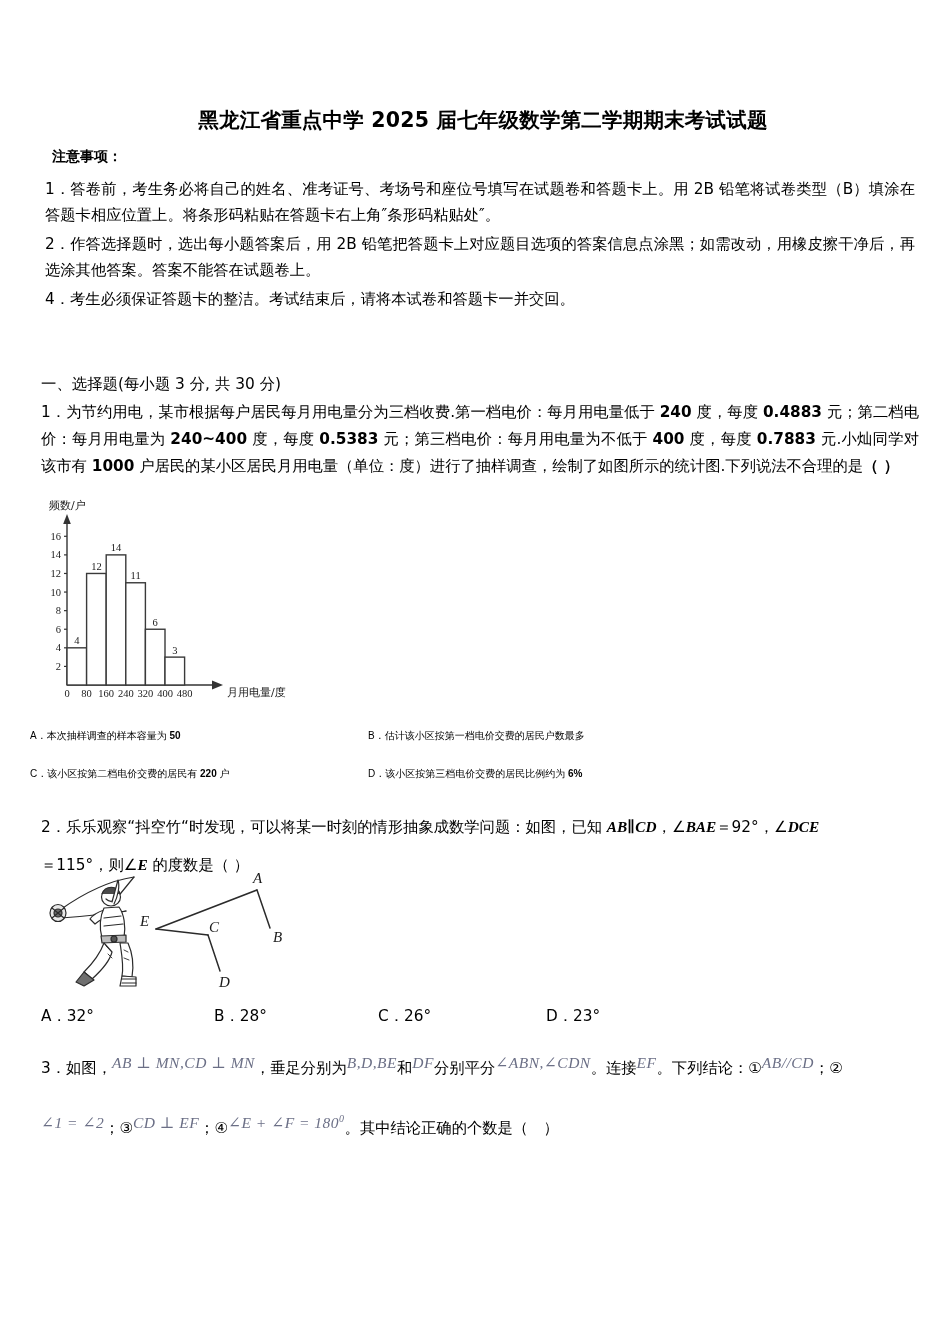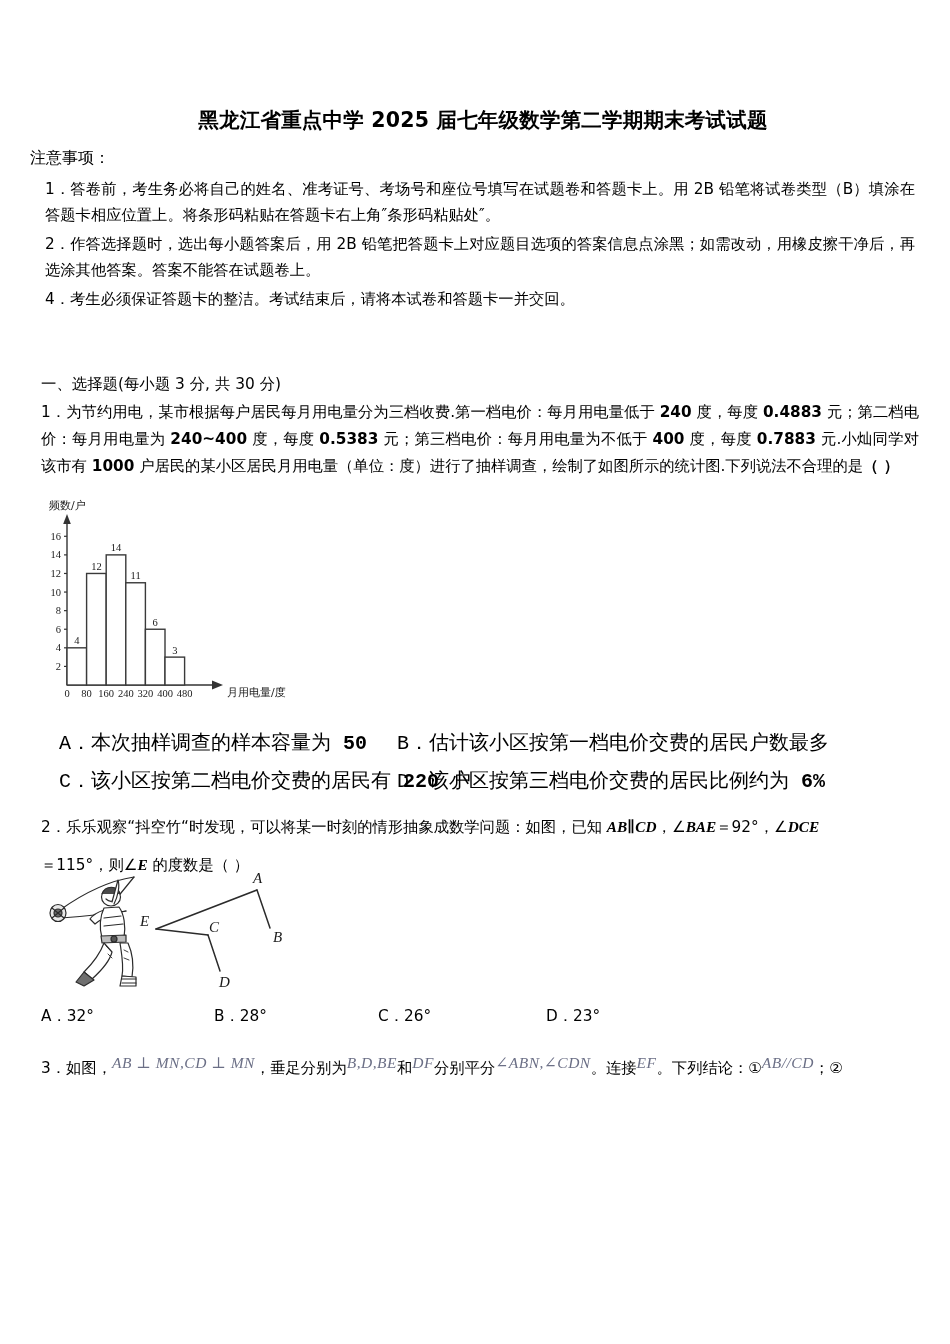--- a/index.html
+++ b/index.html
@@ -27,23 +27,23 @@
     width: 950px;
     text-align: center;
     font-size: 20.5px;
     font-weight: bold;
     letter-spacing: 0.2px;
     font-family: "DejaVu Sans", "Liberation Sans", sans-serif;
     padding-left: 8px;
   }
   .notice-head {
     position: absolute;
-    left: 30px; top: 148px;
-    font-size: 16px;
-    font-weight: normal;
+    left: 52px; top: 148px;
+    font-size: 14px;
+    font-weight: bold;
     font-family: "DejaVu Sans", "Liberation Sans", sans-serif;
   }
   .notice-block {
     position: absolute;
     left: 41px; top: 173px;
     width: 878px;
     font-size: 15.3px;
     line-height: 25.6px;
     font-family: "DejaVu Sans", "Liberation Sans", sans-serif;
     text-align: justify;
@@ -71,24 +71,24 @@
   .chart-wrap {
     position: absolute;
     left: 45px; top: 497px;
     width: 310px;
     height: 210px;
   }
   .chart-wrap svg { display: block; }
 
   .q1-options {
     position: absolute;
-    left: 59px; top: 729px;
-    width: 878px;
-    font-size: 20px;
-    font-family: Liberation Mono, monospace;
+    left: 30px; top: 729px;
+    width: 878px;
+    font-size: 10px;
+    font-family: Liberation Sans, sans-serif;
   }
   .opt-row {
     position: relative;
     height: 38px;
   }
   .opt {
     position: absolute;
     top: 0;
     white-space: nowrap;
   }
@@ -331,14 +331,17 @@
     </div>
     <div class="opt" style="left:505px;">
       <span>D．</span><span>23°</span>
     </div>
   </div>
 
   <div class="q3-text">
     <span>3．</span><span>如图，</span><span class="math inline-raise">AB ⊥ MN,CD ⊥ MN</span><span>，垂足分别为</span><span class="math inline-raise">B,D,BE</span><span>和</span><span class="math inline-raise">DF</span><span>分别平分</span><span class="math inline-raise">∠ABN,∠CDN</span><span>。连接</span><span class="math inline-raise">EF</span><span>。下列结论：</span><span class="circnum">①</span><span class="math inline-raise">AB//CD</span><span>；</span><span class="circnum">②</span>
   </div>
 
+  <div class="q3-line2">
+    <span class="math">∠1 = ∠2</span><span class="inline-drop">；</span><span class="circnum inline-drop">③</span><span class="math">CD ⊥ EF</span><span class="inline-drop">；</span><span class="circnum inline-drop">④</span><span class="math">∠E + ∠F = 180</span><span class="math math-sup">0</span><span class="inline-drop">。其中结论正确的个数是（　）</span>
+  </div>
 
 </div>
 
 </body></html>

